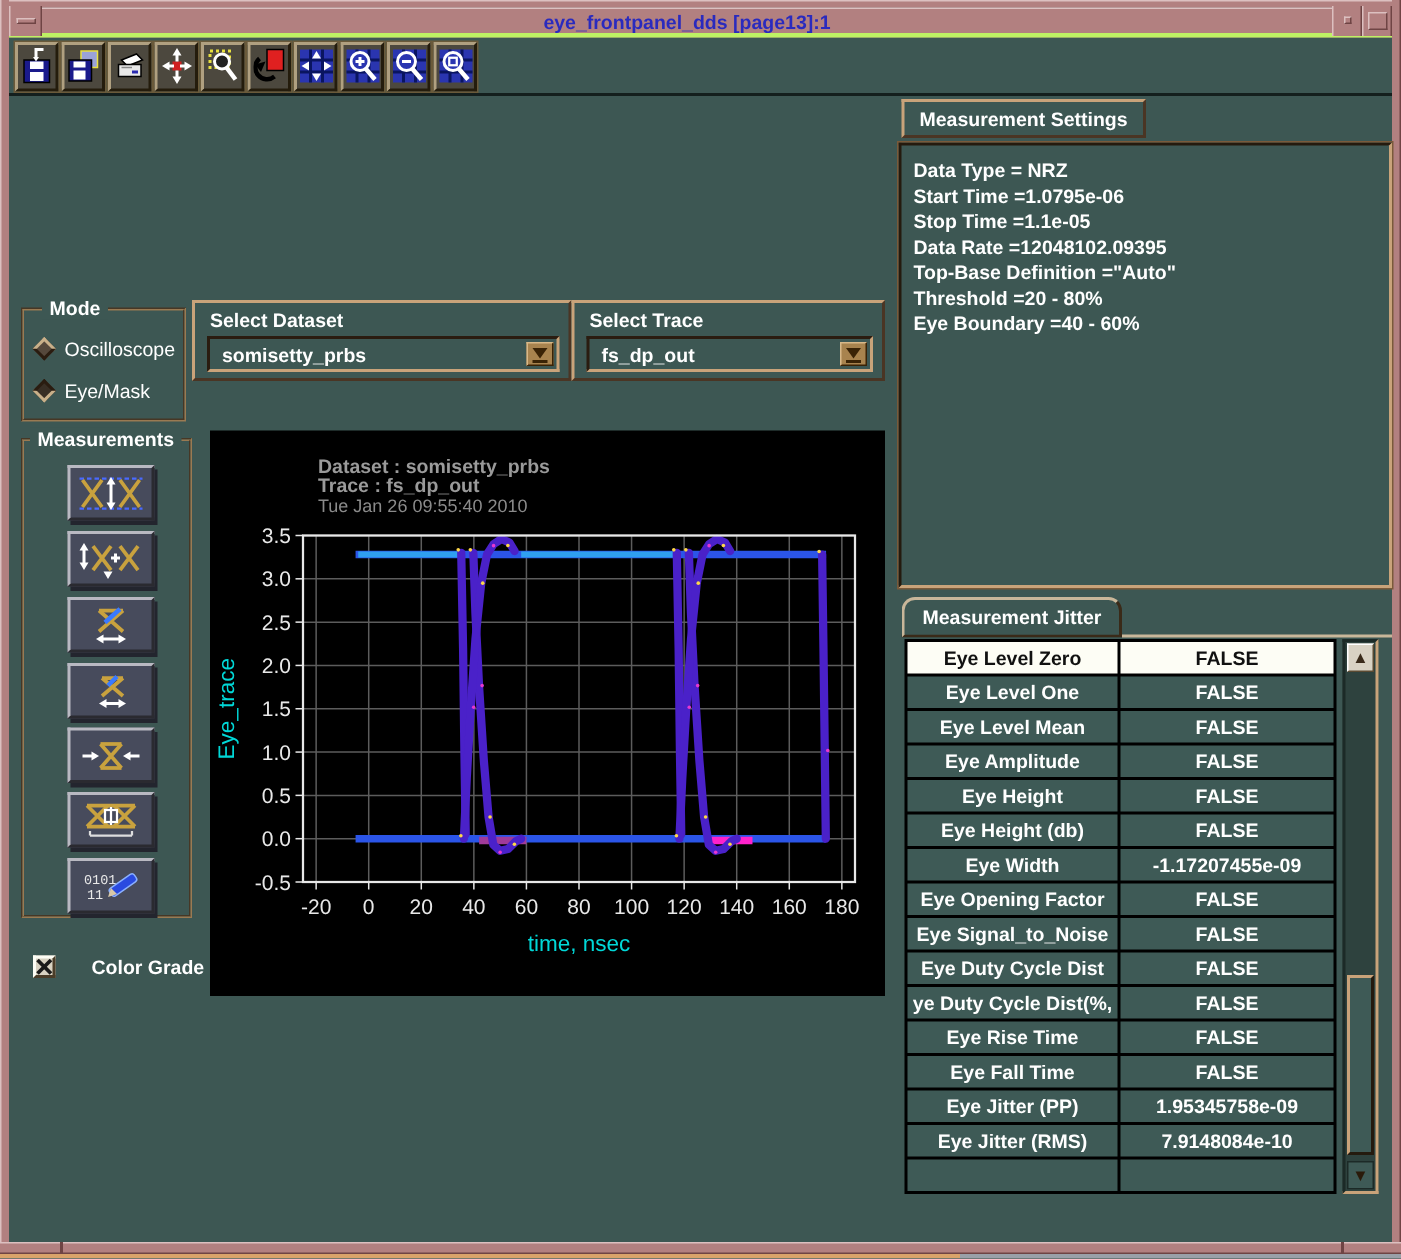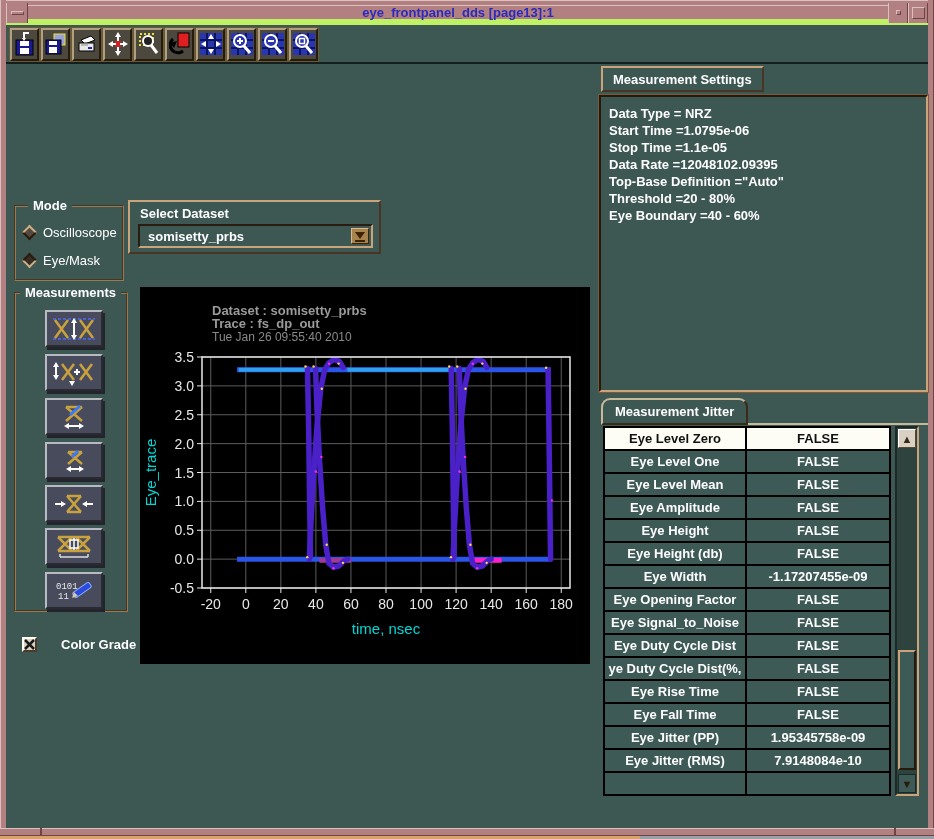--- a/index.html
+++ b/index.html
@@ -13,21 +13,21 @@
   
   .frame{position:absolute;background:#b28080;}
   .fr-top{left:0;top:0;width:934px;height:5px;border-top:1px solid #dcc0c0;}
   .fr-left{left:0;top:0;width:6px;height:836px;border-left:1px solid #dcc0c0;}
   .fr-right{right:0;top:0;width:6px;height:836px;border-right:1px solid #6f4444;}
   .fr-bottom{left:0;top:828px;width:934px;height:8px;border-bottom:1px solid #6f4444;border-top:1px solid #dcc0c0;}
   .notch{position:absolute;top:828px;width:2px;height:8px;background:#6f4444;}
   #titlebar{
     position:absolute;left:6px;top:5px;width:922px;height:20px;
     background:#b28080;display:flex;align-items:center;
-    border-top:1px solid #dcc0c0;border-bottom:6px solid #bef264;
+    border-top:1px solid #dcc0c0;border-bottom:3px solid #bef264;
   }
   .tb-btn{height:20px;background:#b28080;border-left:1px solid #dcc0c0;border-right:1px solid #6f4444;position:relative;}
   #menu-btn{width:22px;}
   #menu-btn .bar{position:absolute;left:4px;top:8px;width:13px;height:4px;background:#b28080;border-top:1px solid #dcc0c0;border-left:1px solid #dcc0c0;border-bottom:1px solid #6f4444;border-right:1px solid #6f4444;}
   #title-text{flex:1;text-align:center;color:#2a2abe;font-size:13px;font-weight:bold;
     white-space:nowrap;overflow:hidden;}
   #min-btn{width:20px;}
   #min-btn .sq{position:absolute;left:7px;top:7px;width:5px;height:5px;border:1px solid #6f4444;border-top-color:#dcc0c0;border-left-color:#dcc0c0;background:#b28080;}
   #max-btn{width:20px;}
   #max-btn .sq{position:absolute;left:3px;top:4px;width:13px;height:12px;border:1px solid #6f4444;border-top-color:#dcc0c0;border-left-color:#dcc0c0;background:#b28080;}
@@ -249,20 +249,27 @@
   </div>
 
   <div class="select-box raised" id="dataset-box">
     <div class="select-label">Select Dataset</div>
     <div class="dropdown sunken" style="width:235px">
       <span class="val">somisetty_prbs</span>
       <span class="dd-arrow"></span>
     </div>
   </div>
 
+  <div class="select-box raised" id="trace-box">
+    <div class="select-label">Select Trace</div>
+    <div class="dropdown sunken" style="width:191px">
+      <span class="val">fs_dp_out</span>
+      <span class="dd-arrow"></span>
+    </div>
+  </div>
 
   <div class="groupbox" id="meas-box">
     <div class="group-legend" style="left:4px">Measurements</div>
     <button class="meas-btn" style="top:16px">
       <svg width="48" height="28" viewBox="0 0 48 28">
         <line x1="3" y1="4" x2="45" y2="4" stroke="#4a6aff" stroke-dasharray="3,2" stroke-width="1.5"></line>
         <line x1="3" y1="24" x2="45" y2="24" stroke="#4a6aff" stroke-dasharray="3,2" stroke-width="1.5"></line>
         <path d="M5 5 L18 23 M5 23 L18 5" stroke="#c9a23e" stroke-width="2.5" fill="none"></path>
         <path d="M30 5 L43 23 M30 23 L43 5" stroke="#c9a23e" stroke-width="2.5" fill="none"></path>
         <line x1="24" y1="6" x2="24" y2="22" stroke="#fff" stroke-width="2"></line>

